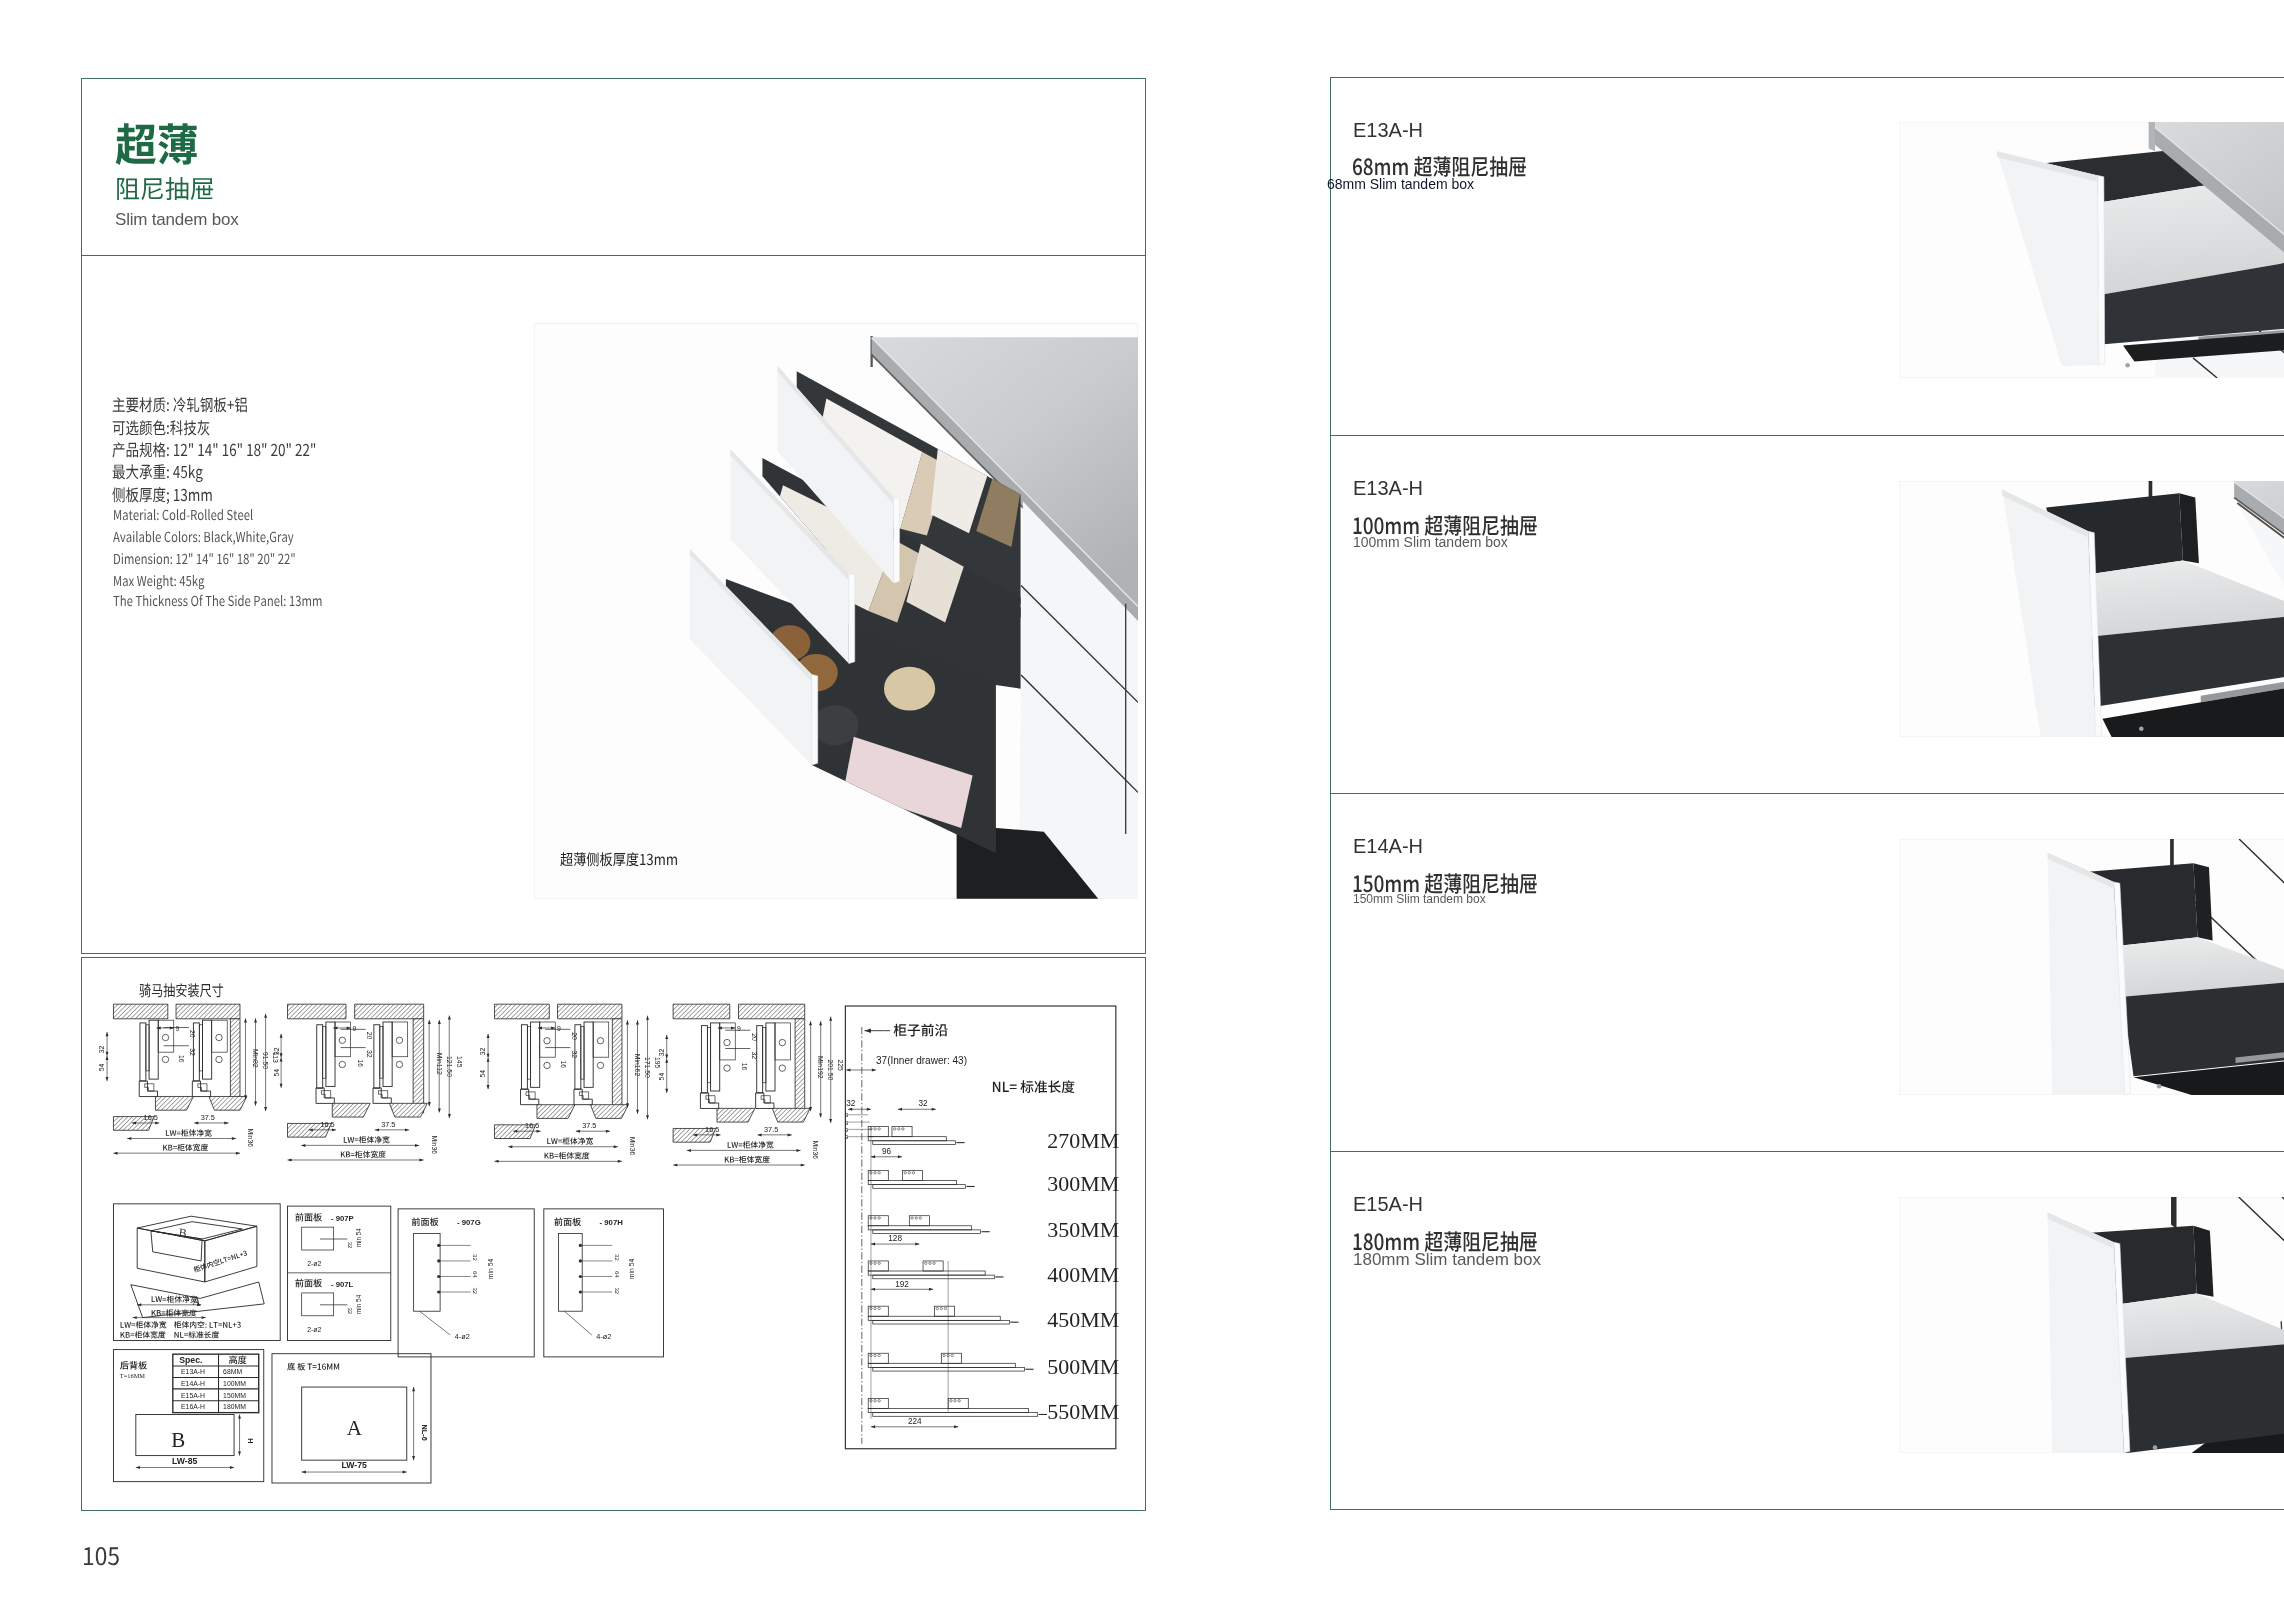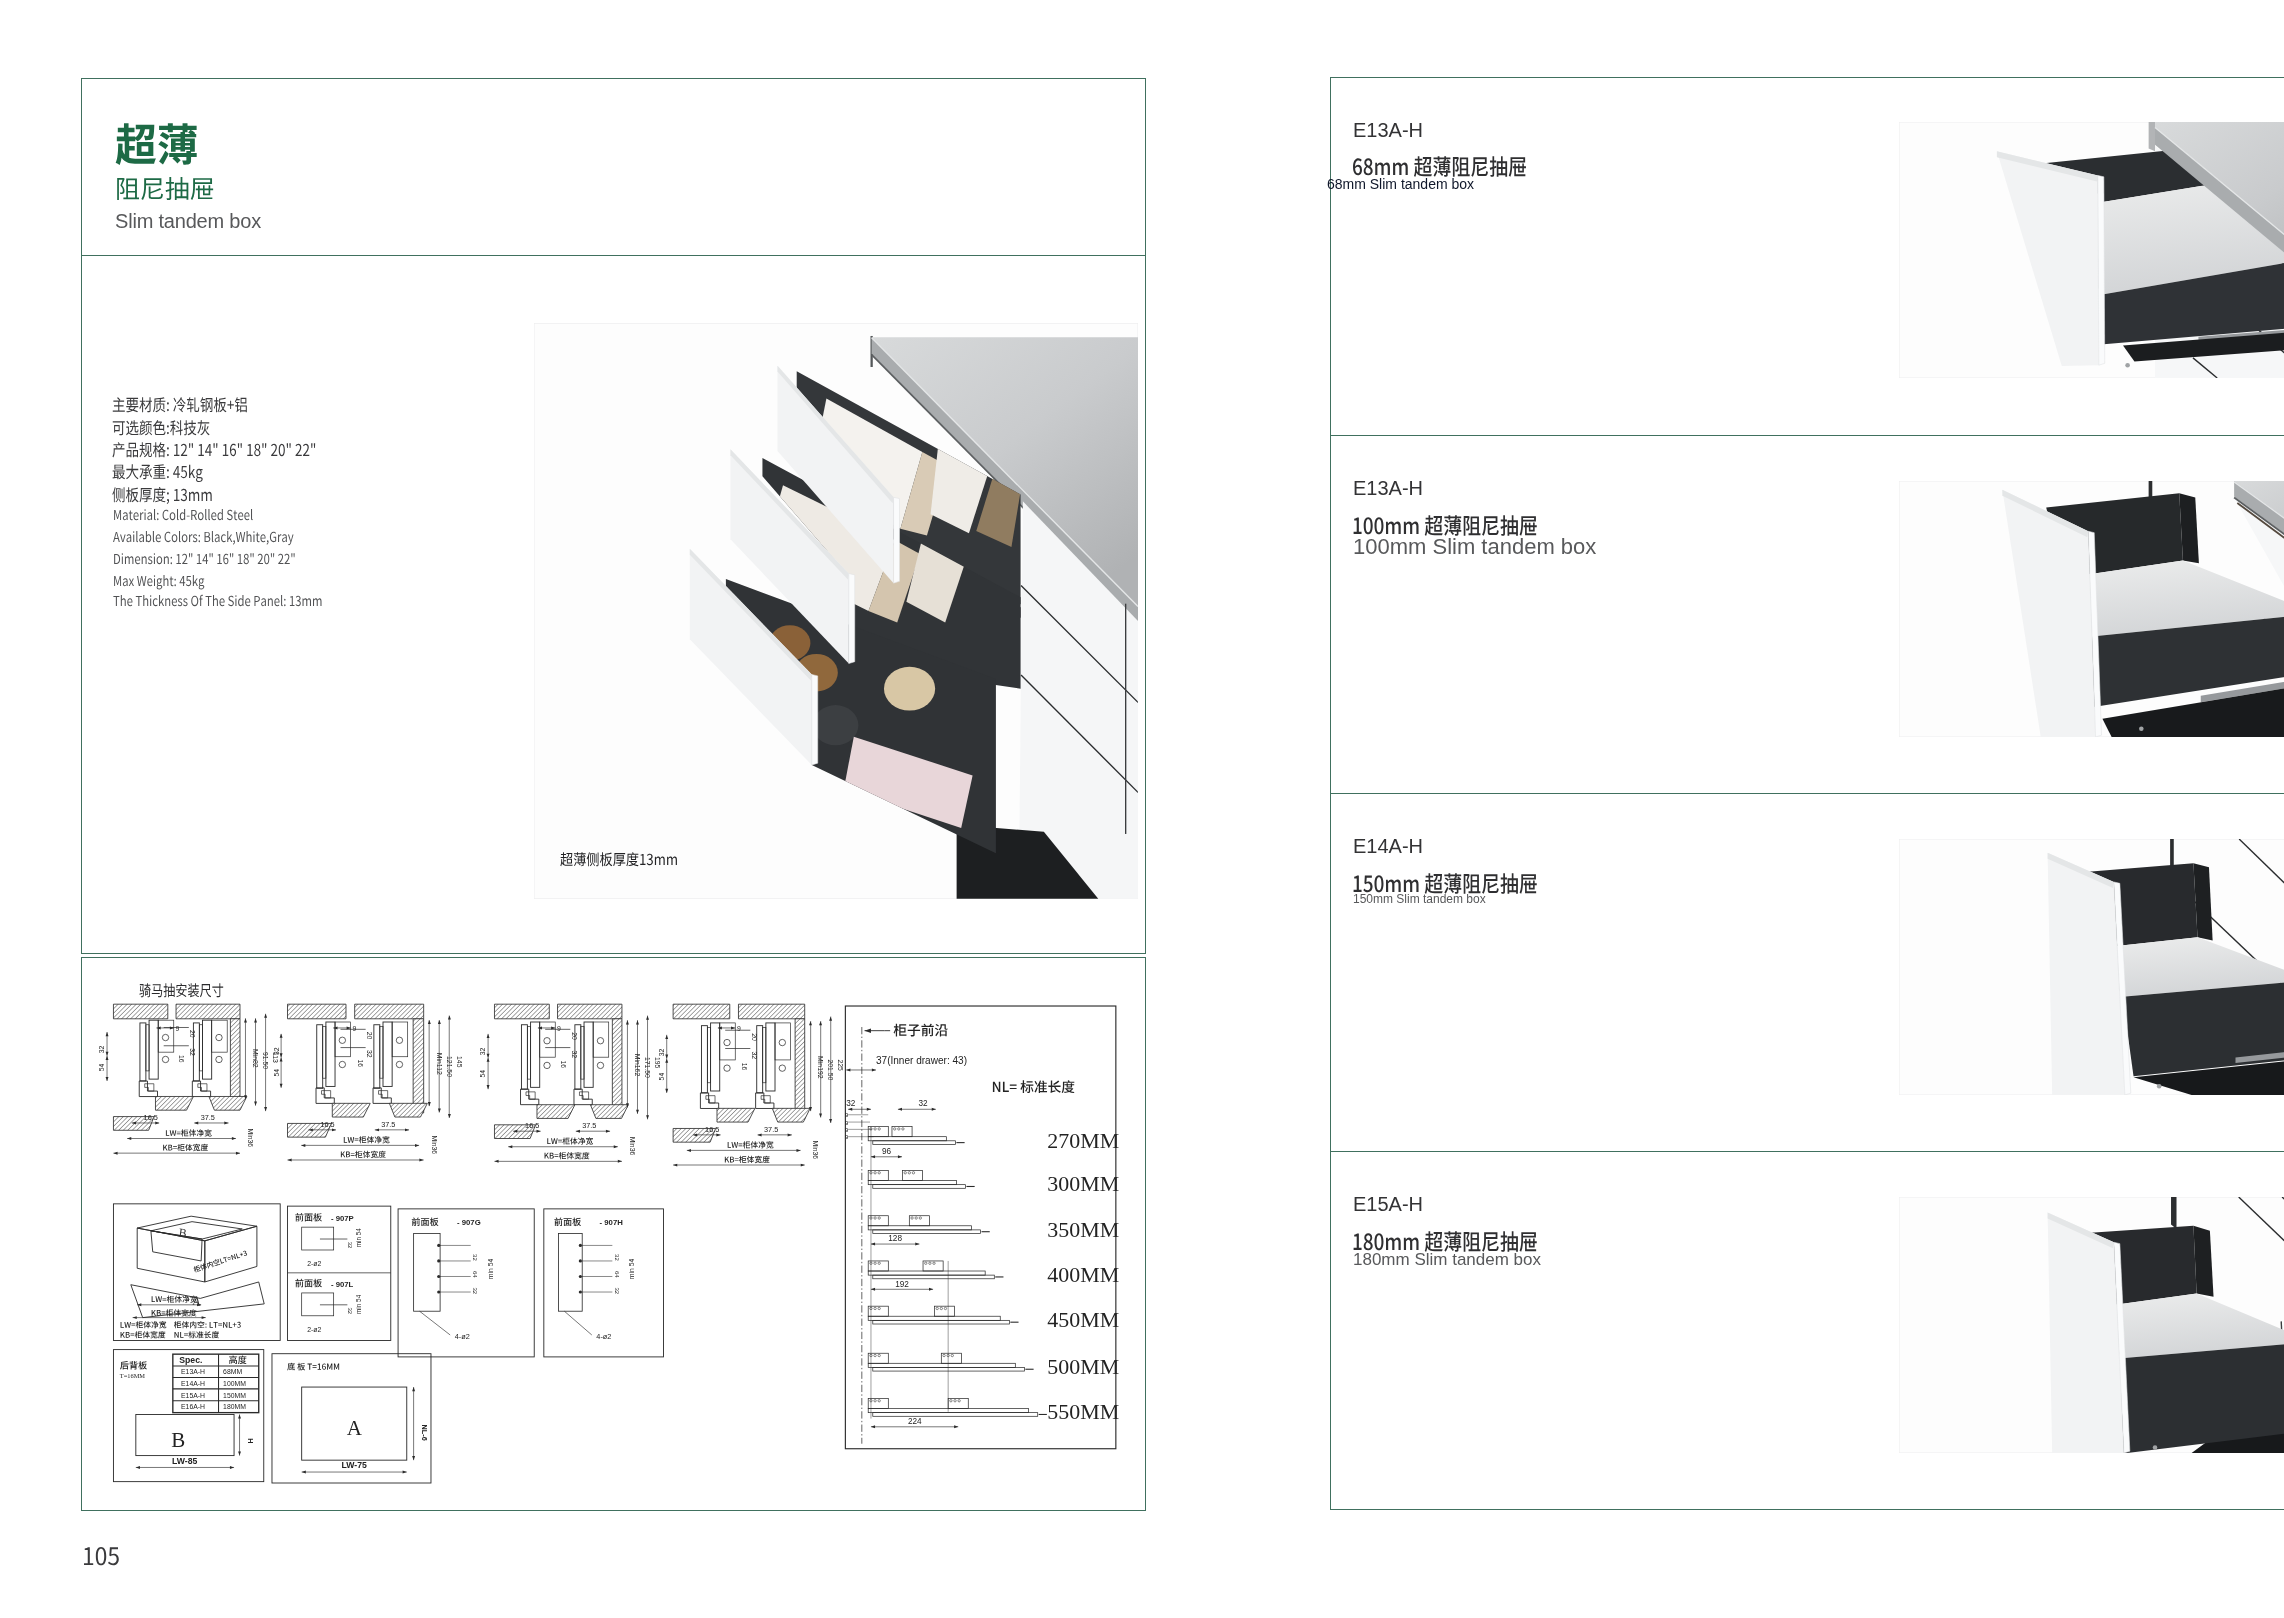--- a/index.html
+++ b/index.html
@@ -16,21 +16,21 @@
 <div class="bx" style="left:81px;top:957px;width:1065px;height:554px"></div>
 
 <svg class="abs" style="left:115px;top:161px;overflow:visible" width="0.9" height="0.9" viewBox="0 0 2 2">
     <path transform="scale(0.94,1.0)" d="M63.3 -33.1H79.6V-20.7H63.3ZM52.1 -42.8V-11.2H91.6V-42.8ZM7.6 -39.5C7.5 -22.4 6.7 -6.3 1.6 3.7C4.2 4.7 9.2 7.4 11.2 8.9C13.3 4.3 14.8 -1.2 15.8 -7.3C23.7 3.9 35.7 6.4 54.4 6.4H93.4C94.2 2.8 96.2 -2.7 98.0 -5.4C88.9 -5.0 62.1 -5.0 54.4 -5.1C46.1 -5.1 39.4 -5.6 33.9 -7.3V-23.3H47.1V-33.7H33.9V-44.6H48.4V-49.1C50.7 -47.5 53.3 -45.4 54.6 -44.1C63.7 -49.9 69.3 -58.6 71.6 -71.3H82.1C81.6 -62.4 80.9 -58.6 80.0 -57.3C79.3 -56.5 78.3 -56.4 77.1 -56.4C75.6 -56.4 72.5 -56.4 69.0 -56.7C70.6 -54.0 71.8 -49.7 71.9 -46.6C76.4 -46.5 80.6 -46.6 83.1 -46.9C85.8 -47.3 87.9 -48.1 89.8 -50.3C92.2 -53.1 93.1 -60.4 93.8 -77.2C93.9 -78.5 93.9 -81.3 93.9 -81.3H49.6V-71.3H60.3C58.7 -63.1 55.0 -56.9 48.4 -52.7V-55.1H32.4V-64.4H46.6V-74.7H32.4V-84.9H21.4V-74.7H6.7V-64.4H21.4V-55.1H4.4V-44.6H23.2V-14.4C21.0 -17.2 19.1 -20.7 17.7 -25.2C17.9 -29.6 18.0 -34.1 18.1 -38.8Z M103.4 -37.1C109.3 -34.3 116.8 -29.7 120.4 -26.5L127.3 -35.4C123.5 -38.6 115.7 -42.7 110.0 -45.1ZM105.3 1.0 114.6 8.0C119.3 0.5 124.2 -8.4 128.4 -16.4L120.2 -23.2C115.4 -14.3 109.5 -4.8 105.3 1.0ZM133.8 -50.4V-20.5H144.7V-25.3H156.4V-21.5H167.2V-25.3H179.3V-22.2H170.5V-18.2H129.5V-9.1H141.1L137.1 -5.6C141.4 -2.5 146.6 2.2 148.9 5.4L156.9 -1.7C155.1 -3.9 151.9 -6.6 148.7 -9.1H170.5V-2.5C170.5 -1.5 170.1 -1.3 169.0 -1.3C167.8 -1.2 163.9 -1.2 160.4 -1.3C161.7 1.5 163.1 5.4 163.5 8.4C169.6 8.4 174.1 8.4 177.5 6.9C181.0 5.4 181.7 2.7 181.7 -2.2V-9.1H195.2V-18.2H181.7V-21.0H190.7V-50.4H167.2V-53.1H194.0V-60.6H189.9L191.8 -63.0C189.1 -65.0 184.5 -67.8 180.5 -69.4H195.0V-79.1H173.2V-85.0H161.4V-79.1H138.1V-85.0H126.3V-79.1H105.3V-69.4H126.3V-64.4H138.1V-69.4H161.4V-65.1H156.4V-60.6H130.6V-55.7C126.6 -58.8 119.4 -62.7 113.8 -65.0L107.1 -57.0C112.9 -54.3 120.3 -49.8 123.9 -46.7L130.6 -55.1V-53.1H156.4V-50.4ZM174.7 -63.5C176.4 -62.7 178.2 -61.7 180.1 -60.6H167.2V-64.4H173.2V-69.4H179.8ZM156.4 -43.8V-40.5H144.7V-43.8ZM167.2 -43.8H179.3V-40.5H167.2ZM156.4 -34.7V-31.2H144.7V-34.7ZM167.2 -34.7H179.3V-31.2H167.2Z" fill="#1d6a45"></path>
   </svg>
 
 <svg class="abs" style="left:115px;top:198px;overflow:visible" width="0.9" height="0.9" viewBox="0 0 2 2">
     <path d="M25.2 -43.9V-1.3H18.8V2.6H53.9V-1.3H49.2V-43.9ZM29.2 -1.3V-12.1H45.0V-1.3ZM29.2 -26.3H45.0V-16.0H29.2ZM29.2 -30.1V-40.0H45.0V-30.1ZM4.9 -44.7V4.4H8.8V-40.9H16.9C15.5 -37.2 13.7 -32.3 11.9 -28.3C16.4 -23.8 17.5 -20.0 17.6 -16.9C17.6 -15.1 17.2 -13.6 16.3 -13.0C15.7 -12.7 15.1 -12.5 14.4 -12.4C13.4 -12.4 12.2 -12.4 10.8 -12.5C11.4 -11.4 11.8 -9.9 11.8 -8.8C13.2 -8.7 14.7 -8.7 16.0 -8.9C17.1 -9.0 18.1 -9.4 19.0 -10.0C20.7 -11.1 21.4 -13.4 21.4 -16.5C21.3 -20.0 20.3 -24.1 15.8 -28.7C17.8 -33.2 20.1 -38.6 21.9 -43.2L19.2 -44.9L18.5 -44.7Z M65.5 -44.3V-29.0C65.5 -19.7 65.1 -6.8 59.2 2.4C60.3 2.7 62.1 3.8 62.9 4.5C68.8 -4.9 69.7 -18.7 69.8 -28.4H104.2V-44.3ZM69.8 -40.4H100.0V-32.3H69.8ZM101.1 -22.5C95.8 -19.9 87.5 -16.5 79.8 -13.7V-25.8H75.7V-4.6C75.7 0.8 77.6 2.1 84.6 2.1C86.1 2.1 97.6 2.1 99.2 2.1C105.4 2.1 106.9 -0.1 107.6 -8.2C106.3 -8.5 104.6 -9.1 103.6 -9.9C103.2 -3.1 102.6 -1.8 99.0 -1.8C96.4 -1.8 86.7 -1.8 84.7 -1.8C80.6 -1.8 79.8 -2.4 79.8 -4.7V-9.9C88.1 -12.7 97.1 -16.1 103.9 -18.9Z M122.1 -47.0V-35.8H114.4V-31.8H122.1V-19.6L113.6 -17.2L114.7 -13.2L122.1 -15.5V-0.4C122.1 0.4 121.8 0.7 121.1 0.7C120.3 0.7 118.0 0.7 115.5 0.7C116.0 1.8 116.6 3.5 116.8 4.5C120.5 4.5 122.8 4.4 124.2 3.8C125.7 3.1 126.2 2.0 126.2 -0.4V-16.7L133.1 -18.9L132.5 -22.6L126.2 -20.8V-31.8H132.4V-35.8H126.2V-47.0ZM138.4 -15.2H147.3V-3.7H138.4ZM138.4 -19.2V-30.1H147.3V-19.2ZM160.6 -15.2V-3.7H151.3V-15.2ZM160.6 -19.2H151.3V-30.1H160.6ZM147.3 -47.0V-34.2H134.4V4.3H138.4V0.4H160.6V4.0H164.7V-34.2H151.3V-47.0Z M179.6 -40.9H213.7V-35.1H179.6ZM175.5 -44.4V-28.0C175.5 -19.1 175.1 -6.7 170.2 2.1C171.2 2.5 173.2 3.5 173.9 4.1C179.0 -5.0 179.6 -18.7 179.6 -28.1V-31.6H217.9V-44.4ZM186.3 -28.2V-21.2H181.4V-17.5H186.3V2.5H218.6V-1.3H190.3V-17.5H197.6V-6.4H213.9V-17.5H220.4V-21.2H213.9V-28.7H210.2V-21.2H201.2V-28.4H197.6V-21.2H190.3V-28.2ZM210.2 -17.5V-10.0H201.2V-17.5Z" fill="#1d6a45"></path>
   </svg>
 
-<div class="t" style="left:115px;top:210px;font-size:20px;letter-spacing:-0.2px;color:#58595b">Slim tandem box</div>
+<div class="t" style="left:115px;top:210px;font-size:17px;letter-spacing:-0.2px;color:#58595b">Slim tandem box</div>
 
 <svg class="abs" style="left:112px;top:411px;overflow:visible" width="0.9" height="0.9" viewBox="0 0 2 2">
     <path transform="scale(0.82,1.0)" d="M13.8 -29.4C16.1 -27.8 18.7 -25.4 20.2 -23.7H3.8V-21.0H17.0V-12.8H5.5V-10.1H17.0V-1.0H2.1V1.7H35.1V-1.0H20.0V-10.1H31.7V-12.8H20.0V-21.0H33.2V-23.7H21.2L22.9 -25.0C21.5 -26.7 18.5 -29.2 16.1 -30.9Z M61.9 -8.6C60.6 -6.4 58.9 -4.8 56.7 -3.4C54.0 -4.1 51.2 -4.7 48.5 -5.2C49.2 -6.2 50.1 -7.4 51.0 -8.6ZM41.4 -23.9V-14.3H51.3C50.8 -13.2 50.1 -12.1 49.4 -11.0H39.0V-8.6H47.8C46.5 -6.8 45.1 -5.1 43.9 -3.7C47.0 -3.1 50.1 -2.5 53.0 -1.8C49.4 -0.6 44.8 0.1 39.2 0.5C39.7 1.1 40.1 2.1 40.3 2.9C47.3 2.3 52.8 1.2 57.0 -0.8C61.7 0.4 65.8 1.7 68.8 3.0L71.2 0.8C68.2 -0.3 64.3 -1.5 60.1 -2.6C62.2 -4.2 63.8 -6.1 64.9 -8.6H72.0V-11.0H52.6C53.2 -12.0 53.8 -12.9 54.2 -13.9L52.5 -14.3H69.9V-23.9H60.9V-27.0H71.4V-29.5H39.6V-27.0H49.7V-23.9ZM52.3 -27.0H58.3V-23.9H52.3ZM44.0 -21.6H49.7V-16.5H44.0ZM52.3 -21.6H58.3V-16.5H52.3ZM60.9 -21.6H67.1V-16.5H60.9Z M102.7 -31.0V-23.1H91.6V-20.5H101.8C99.0 -14.6 94.2 -8.4 89.5 -5.2C90.2 -4.7 91.0 -3.7 91.5 -2.9C95.6 -6.1 99.8 -11.3 102.7 -16.6V-0.8C102.7 -0.1 102.5 0.1 101.8 0.1C101.1 0.1 98.7 0.1 96.3 0.1C96.7 0.9 97.2 2.1 97.3 2.9C100.5 2.9 102.7 2.8 103.9 2.4C105.2 1.9 105.6 1.1 105.6 -0.9V-20.5H109.5V-23.1H105.6V-31.0ZM82.4 -31.1V-23.2H76.2V-20.5H82.0C80.6 -15.3 77.8 -9.6 75.0 -6.5C75.4 -5.8 76.2 -4.6 76.5 -3.8C78.7 -6.4 80.8 -10.6 82.4 -15.0V2.9H85.2V-16.2C86.7 -14.2 88.7 -11.5 89.5 -10.2L91.2 -12.5C90.3 -13.7 86.5 -18.1 85.2 -19.5V-20.5H90.3V-23.2H85.2V-31.1Z M133.0 -2.6C136.7 -1.2 141.4 1.1 143.9 2.7L145.9 0.9C143.3 -0.6 138.6 -2.8 134.9 -4.3ZM131.1 -12.9V-9.5C131.1 -6.6 130.3 -2.2 118.8 0.8C119.5 1.3 120.3 2.3 120.7 2.9C132.6 -0.6 133.9 -5.7 133.9 -9.5V-12.9ZM121.8 -17.0V-4.2H124.5V-14.4H140.5V-4.1H143.3V-17.0H132.7L133.2 -20.6H146.2V-23.1H133.5L133.9 -27.2C137.6 -27.6 141.1 -28.0 144.0 -28.7L141.7 -30.9C135.9 -29.6 125.1 -28.7 116.2 -28.3V-18.0C116.2 -12.4 115.8 -4.5 112.3 1.1C113.0 1.4 114.3 2.1 114.8 2.5C118.4 -3.3 118.9 -12.0 118.9 -18.0V-20.6H130.4L130.0 -17.0ZM130.6 -23.1H118.9V-26.0C122.8 -26.2 127.0 -26.5 130.9 -26.9Z M153.1 -14.4C154.5 -14.4 155.6 -15.5 155.6 -17.0C155.6 -18.5 154.5 -19.6 153.1 -19.6C151.8 -19.6 150.7 -18.5 150.7 -17.0C150.7 -15.5 151.8 -14.4 153.1 -14.4ZM153.1 0.5C154.5 0.5 155.6 -0.6 155.6 -2.1C155.6 -3.6 154.5 -4.7 153.1 -4.7C151.8 -4.7 150.7 -3.6 150.7 -2.1C150.7 -0.6 151.8 0.5 153.1 0.5Z M168.4 -28.4C170.2 -25.9 172.4 -22.4 173.2 -20.2L175.9 -21.5C174.9 -23.7 172.7 -27.0 170.8 -29.5ZM167.9 -0.1 170.7 1.1C172.4 -2.5 174.4 -7.3 175.9 -11.6L173.5 -12.9C171.9 -8.4 169.5 -3.3 167.9 -0.1ZM186.1 -19.5C187.4 -18.1 189.0 -16.2 189.8 -14.9L192.1 -16.4C191.3 -17.5 189.7 -19.3 188.3 -20.7ZM188.5 -31.1C186.0 -26.1 181.3 -20.9 175.7 -17.6C176.4 -17.1 177.3 -16.1 177.7 -15.5C182.3 -18.4 186.2 -22.3 189.1 -26.6C192.0 -22.3 196.2 -18.1 199.8 -15.6C200.3 -16.4 201.2 -17.4 201.9 -17.9C197.8 -20.2 193.1 -24.7 190.5 -28.9L191.2 -30.2ZM179.8 -13.8V-11.2H194.8C193.0 -8.7 190.3 -5.6 188.2 -3.7C186.8 -4.7 185.4 -5.6 184.2 -6.4L182.3 -4.8C185.8 -2.5 190.3 0.9 192.4 3.0L194.4 1.1C193.4 0.2 192.0 -0.9 190.4 -2.1C193.3 -4.9 196.9 -9.1 198.9 -12.7L197.0 -14.0L196.5 -13.8Z M225.7 -30.5V-2.2C225.7 1.4 226.8 2.0 229.8 2.0H234.2C238.0 2.0 238.5 -0.1 238.8 -7.8C238.1 -8.0 236.9 -8.6 236.3 -9.2C236.0 -2.2 235.9 -0.5 234.1 -0.5H230.2C228.8 -0.5 228.4 -0.7 228.4 -2.6V-30.5ZM207.1 -12.3C207.4 -12.6 208.6 -12.8 210.2 -12.8H214.5V-7.5C210.9 -7.0 207.6 -6.5 205.0 -6.2L205.6 -3.4L214.5 -4.8V3.0H217.2V-5.3L223.1 -6.2L223.0 -8.8L217.2 -7.9V-12.8H223.0V-15.3H217.2V-20.8H214.5V-15.3H209.7C210.9 -17.9 212.0 -20.9 212.9 -24.1H223.1V-26.7H213.7C214.1 -28.0 214.4 -29.3 214.7 -30.5L211.8 -31.1C211.6 -29.7 211.3 -28.2 210.9 -26.7H205.3V-24.1H210.2C209.3 -21.1 208.5 -18.7 208.1 -17.8C207.4 -16.2 206.9 -15.0 206.2 -14.8C206.5 -14.1 206.9 -12.8 207.1 -12.3Z M247.0 -31.0C245.9 -27.5 243.9 -24.2 241.8 -22.0C242.2 -21.4 242.9 -20.0 243.2 -19.4C244.5 -20.7 245.7 -22.4 246.7 -24.2H255.2V-26.9H248.1C248.6 -28.0 249.1 -29.1 249.5 -30.3ZM247.7 2.7C248.3 2.1 249.3 1.6 255.4 -1.7C255.3 -2.2 255.0 -3.3 255.0 -4.0L250.6 -1.9V-10.2H255.6V-12.7H250.6V-17.7H254.7V-20.2H244.7V-17.7H248.0V-12.7H242.8V-10.2H248.0V-2.1C248.0 -0.6 247.2 0.0 246.5 0.3C247.0 0.9 247.5 2.0 247.7 2.7ZM256.5 -29.1V2.9H259.1V-26.6H272.3V-0.7C272.3 -0.2 272.1 0.0 271.6 0.0C271.1 0.0 269.3 0.0 267.4 -0.0C267.8 0.6 268.2 1.8 268.3 2.4C271.0 2.4 272.5 2.4 273.5 2.0C274.5 1.5 274.9 0.8 274.9 -0.7V-29.1ZM268.4 -25.3C267.6 -22.3 266.8 -19.3 265.8 -16.4C264.5 -18.7 263.2 -20.9 261.9 -23.0L260.0 -22.0C261.5 -19.4 263.2 -16.4 264.7 -13.4C263.1 -9.4 261.3 -5.7 259.3 -2.9C259.9 -2.6 260.9 -1.9 261.3 -1.6C263.0 -4.1 264.6 -7.2 266.0 -10.7C267.3 -8.1 268.4 -5.6 269.1 -3.6L271.2 -4.7C270.3 -7.2 268.9 -10.4 267.2 -13.6C268.5 -17.2 269.7 -21.0 270.7 -24.8Z M284.9 -31.1V-23.9H279.7V-21.3H284.6C283.5 -16.2 281.2 -10.3 278.8 -7.3C279.2 -6.6 279.9 -5.4 280.2 -4.6C281.9 -7.1 283.6 -11.3 284.9 -15.6V2.9H287.5V-16.9C288.5 -15.0 289.6 -12.7 290.1 -11.4L291.8 -13.5C291.2 -14.7 288.4 -18.9 287.5 -20.2V-21.3H291.9V-23.9H287.5V-31.1ZM310.1 -30.4C306.4 -28.8 299.2 -27.9 293.4 -27.6V-18.6C293.4 -12.7 293.0 -4.4 288.9 1.5C289.5 1.8 290.7 2.6 291.2 3.0C295.2 -2.8 296.0 -11.4 296.1 -17.6H297.2C298.3 -13.0 299.9 -8.8 302.1 -5.3C299.8 -2.6 297.0 -0.6 293.9 0.7C294.4 1.2 295.2 2.3 295.6 3.0C298.6 1.5 301.4 -0.4 303.8 -3.0C305.8 -0.4 308.4 1.7 311.4 3.0C311.9 2.3 312.7 1.2 313.4 0.7C310.2 -0.6 307.7 -2.6 305.5 -5.2C308.2 -8.9 310.2 -13.7 311.3 -19.7L309.5 -20.2L309.1 -20.1H296.1V-25.3C301.7 -25.7 308.0 -26.6 311.9 -28.2ZM308.2 -17.6C307.2 -13.7 305.8 -10.4 303.8 -7.5C302.0 -10.5 300.7 -13.9 299.7 -17.6Z M323.5 -4.3H326.2V-12.4H333.7V-14.9H326.2V-23.0H323.5V-14.9H316.0V-12.4H323.5Z M354.8 -27.0H365.2V-19.5H354.8ZM352.1 -29.5V-16.9H368.0V-29.5ZM351.0 -12.4V2.9H353.7V1.0H366.4V2.7H369.2V-12.4ZM353.7 -1.6V-9.9H366.4V-1.6ZM341.9 -31.0C340.7 -27.5 338.7 -24.2 336.4 -22.1C336.8 -21.4 337.6 -20.1 337.8 -19.5C339.1 -20.8 340.3 -22.4 341.4 -24.2H349.7V-26.9H342.9C343.4 -28.0 344.0 -29.1 344.4 -30.3ZM337.4 -12.7V-10.2H342.5V-2.8C342.5 -1.0 341.3 0.2 340.6 0.7C341.1 1.2 341.8 2.1 342.1 2.7C342.7 2.0 343.6 1.3 349.8 -2.7C349.6 -3.2 349.2 -4.3 349.1 -5.0L345.1 -2.6V-10.2H349.5V-12.7H345.1V-17.7H348.9V-20.2H339.1V-17.7H342.5V-12.7Z" fill="#3a3a3c"></path>
   </svg>
 
 <svg class="abs" style="left:112px;top:434px;overflow:visible" width="0.9" height="0.9" viewBox="0 0 2 2">
     <path transform="scale(0.82,1.0)" d="M2.1 -28.5V-25.7H27.6V-1.1C27.6 -0.3 27.4 -0.1 26.6 0.0C25.7 0.0 22.6 0.0 19.7 -0.1C20.1 0.7 20.6 2.1 20.8 2.9C24.5 2.9 27.1 2.9 28.6 2.4C30.0 1.9 30.5 1.0 30.5 -1.0V-25.7H35.1V-28.5ZM8.5 -17.6H18.3V-9.1H8.5ZM5.8 -20.2V-3.4H8.5V-6.4H21.0V-20.2Z M39.3 -28.3C41.4 -26.5 43.9 -23.9 45.0 -22.1L47.3 -23.8C46.1 -25.6 43.5 -28.1 41.4 -29.8ZM53.5 -30.0C52.6 -26.7 51.1 -23.4 49.1 -21.2C49.7 -20.9 50.9 -20.2 51.4 -19.8C52.3 -20.8 53.1 -22.1 53.8 -23.5H59.3V-18.1H48.8V-15.7H55.5C54.9 -10.8 53.4 -7.3 47.8 -5.3C48.4 -4.8 49.2 -3.8 49.5 -3.1C55.8 -5.5 57.6 -9.8 58.3 -15.7H62.1V-7.1C62.1 -4.3 62.8 -3.4 65.5 -3.4C66.1 -3.4 68.6 -3.4 69.2 -3.4C71.5 -3.4 72.2 -4.6 72.5 -9.3C71.7 -9.5 70.6 -9.9 70.0 -10.4C69.9 -6.5 69.8 -6.0 68.9 -6.0C68.3 -6.0 66.3 -6.0 65.9 -6.0C65.0 -6.0 64.9 -6.1 64.9 -7.1V-15.7H72.2V-18.1H62.1V-23.5H70.6V-25.9H62.1V-30.9H59.3V-25.9H54.9C55.4 -27.0 55.8 -28.2 56.2 -29.4ZM46.3 -16.9H39.1V-14.3H43.6V-3.1C42.0 -2.3 40.3 -1.0 38.7 0.6L40.5 3.0C42.6 0.7 44.6 -1.3 46.0 -1.3C46.8 -1.3 48.0 -0.2 49.4 0.7C51.8 2.1 54.9 2.5 59.2 2.5C62.8 2.5 69.1 2.3 72.0 2.1C72.0 1.3 72.4 -0.0 72.7 -0.7C69.1 -0.4 63.5 -0.1 59.2 -0.1C55.3 -0.1 52.2 -0.3 49.9 -1.7C48.1 -2.7 47.3 -3.6 46.3 -3.7Z M99.8 -18.7C99.8 -5.4 99.3 -1.3 90.0 1.1C90.4 1.6 91.1 2.5 91.3 3.0C101.2 0.3 101.9 -4.7 102.0 -18.7ZM88.8 -17.0C86.8 -15.2 83.0 -13.5 79.8 -12.5C80.5 -12.0 81.2 -11.2 81.6 -10.7C84.9 -11.8 88.7 -13.8 91.1 -16.0ZM89.9 -6.8C87.7 -3.8 83.3 -1.3 78.9 0.0C79.5 0.6 80.2 1.4 80.6 2.0C85.3 0.4 89.8 -2.3 92.4 -5.8ZM101.4 -2.8C103.8 -1.2 106.6 1.3 108.0 3.0L109.6 1.3C108.2 -0.4 105.3 -2.8 102.9 -4.4ZM93.8 -22.5V-5.1H96.1V-20.4H105.5V-5.1H107.8V-22.5H100.8C101.3 -23.7 101.9 -25.2 102.3 -26.6H109.0V-28.8H93.0V-26.6H100.0C99.6 -25.3 99.1 -23.7 98.6 -22.5ZM82.5 -30.5C83.0 -29.6 83.4 -28.4 83.7 -27.4H76.5V-25.0H92.4V-27.4H86.4C86.0 -28.5 85.4 -30.0 84.8 -31.2ZM89.4 -12.1C87.2 -9.7 83.1 -7.6 79.5 -6.4C79.7 -8.3 79.8 -10.2 79.8 -11.9V-17.5H92.2V-19.8H88.5C89.2 -21.1 90.1 -22.7 90.8 -24.2L88.4 -24.8C87.9 -23.3 86.9 -21.2 86.1 -19.8H81.2L83.2 -20.5C82.9 -21.7 82.0 -23.5 81.2 -24.8L79.0 -24.1C79.8 -22.8 80.6 -21.0 80.9 -19.8H77.3V-11.9C77.3 -8.0 77.1 -2.4 75.2 1.7C75.8 1.9 76.9 2.6 77.4 3.0C78.6 0.3 79.3 -3.0 79.5 -6.3C80.1 -5.7 80.8 -5.0 81.1 -4.4C85.0 -5.8 89.1 -8.3 91.6 -11.1Z M128.5 -18.2V-11.8H120.0V-18.2ZM131.2 -18.2H140.1V-11.8H131.2ZM133.1 -25.3C132.1 -23.8 130.6 -22.1 129.3 -20.8H119.5C120.9 -22.2 122.2 -23.8 123.5 -25.3ZM124.1 -31.2C121.5 -26.2 117.0 -21.7 112.4 -18.9C113.0 -18.3 113.7 -16.9 114.0 -16.3C115.1 -17.1 116.2 -17.9 117.3 -18.8V-3.0C117.3 1.3 119.1 2.3 125.0 2.3C126.3 2.3 137.8 2.3 139.3 2.3C144.8 2.3 146.0 0.7 146.6 -5.1C145.8 -5.3 144.7 -5.7 143.9 -6.1C143.5 -1.3 142.9 -0.2 139.3 -0.2C136.8 -0.2 126.8 -0.2 124.8 -0.2C120.7 -0.2 120.0 -0.7 120.0 -3.0V-9.1H140.1V-7.5H142.9V-20.8H132.6C134.4 -22.6 136.1 -24.8 137.3 -26.7L135.5 -28.0L135.0 -27.8H125.2C125.7 -28.6 126.2 -29.5 126.6 -30.3Z M153.1 -14.4C154.5 -14.4 155.6 -15.5 155.6 -17.0C155.6 -18.5 154.5 -19.6 153.1 -19.6C151.8 -19.6 150.7 -18.5 150.7 -17.0C150.7 -15.5 151.8 -14.4 153.1 -14.4ZM153.1 0.5C154.5 0.5 155.6 -0.6 155.6 -2.1C155.6 -3.6 154.5 -4.7 153.1 -4.7C151.8 -4.7 150.7 -3.6 150.7 -2.1C150.7 -0.6 151.8 0.5 153.1 0.5Z M176.9 -26.9C179.1 -25.4 181.7 -23.2 182.8 -21.6L184.7 -23.4C183.5 -25.0 180.9 -27.1 178.7 -28.5ZM175.4 -17.2C177.8 -15.7 180.6 -13.4 182.0 -11.8L183.8 -13.6C182.4 -15.2 179.6 -17.4 177.2 -18.9ZM172.1 -30.6C169.3 -29.3 164.4 -28.2 160.2 -27.6C160.5 -27.0 160.9 -26.0 161.0 -25.4C162.7 -25.6 164.4 -25.9 166.1 -26.2V-20.6H159.9V-18.1H165.8C164.3 -13.8 161.7 -9.0 159.3 -6.4C159.8 -5.7 160.5 -4.6 160.8 -3.8C162.7 -6.1 164.6 -9.8 166.1 -13.5V2.9H168.9V-14.3C170.2 -12.5 171.7 -10.0 172.3 -8.8L174.0 -11.0C173.2 -12.0 170.0 -16.1 168.9 -17.4V-18.1H174.3V-20.6H168.9V-26.8C170.7 -27.3 172.3 -27.8 173.8 -28.3ZM173.9 -7.0 174.3 -4.4 186.5 -6.4V2.9H189.2V-6.8L194.0 -7.6L193.6 -10.2L189.2 -9.5V-31.1H186.5V-9.0Z M218.0 -31.1V-25.3H209.3V-22.7H218.0V-17.1H210.0V-14.5H211.2L211.1 -14.5C212.6 -10.5 214.6 -7.1 217.3 -4.3C214.2 -2.1 210.7 -0.5 207.1 0.4C207.7 1.0 208.3 2.2 208.6 2.9C212.5 1.8 216.1 0.0 219.3 -2.4C222.0 0.0 225.3 1.8 229.2 3.0C229.6 2.3 230.4 1.2 231.0 0.6C227.3 -0.4 224.1 -2.0 221.4 -4.2C224.7 -7.3 227.4 -11.3 228.9 -16.4L227.1 -17.2L226.6 -17.1H220.7V-22.7H229.7V-25.3H220.7V-31.1ZM213.9 -14.5H225.4C224.0 -11.2 221.9 -8.3 219.3 -6.0C217.0 -8.4 215.2 -11.3 213.9 -14.5ZM201.9 -31.1V-23.6H197.1V-21.0H201.9V-12.9C199.9 -12.3 198.1 -11.8 196.7 -11.5L197.5 -8.8L201.9 -10.1V-0.4C201.9 0.1 201.7 0.3 201.2 0.3C200.7 0.3 199.1 0.3 197.4 0.3C197.7 1.0 198.1 2.2 198.2 2.8C200.8 2.9 202.3 2.8 203.3 2.4C204.2 1.9 204.6 1.2 204.6 -0.4V-10.9L209.1 -12.3L208.7 -14.8L204.6 -13.6V-21.0H208.7V-23.6H204.6V-31.1Z M247.7 -17.6C247.2 -15.2 246.3 -12.0 245.2 -10.0L247.6 -9.0C248.6 -11.0 249.5 -14.3 250.0 -16.7ZM262.1 -17.9C261.3 -15.8 259.7 -12.8 258.5 -10.9L260.6 -9.8C261.9 -11.7 263.4 -14.3 264.6 -16.8ZM243.2 -31.2C243.1 -29.6 242.9 -28.0 242.8 -26.5H234.8V-23.8H242.4C241.2 -14.8 238.9 -7.7 233.8 -3.0C234.5 -2.5 235.7 -1.3 236.1 -0.8C241.4 -6.2 244.0 -13.9 245.3 -23.8H266.3V-26.5H245.6L246.1 -30.9ZM253.7 -22.1C253.3 -11.9 252.7 -3.3 242.0 0.7C242.6 1.2 243.3 2.3 243.7 2.9C250.0 0.4 253.2 -3.6 254.8 -8.7C257.2 -3.6 260.9 0.4 265.4 2.7C265.8 2.0 266.5 1.0 267.2 0.5C262.0 -1.8 257.9 -6.8 255.7 -12.6C256.3 -15.5 256.4 -18.7 256.6 -22.1Z" fill="#3a3a3c"></path>
   </svg>
 
 <svg class="abs" style="left:112px;top:456px;overflow:visible" width="0.9" height="0.9" viewBox="0 0 2 2">
@@ -194,21 +194,21 @@
     <polygon points="560,12 1028,400 1028,440 560,50" fill="#a9acae"></polygon>
     <line x1="560" y1="12" x2="1028" y2="400" stroke="#e4e6e7" stroke-width="3"></line>
   </svg>
 
 <div class="t" style="left:1353px;top:477px;font-size:20px;color:#333335">E13A-H</div>
 
 <svg class="abs" style="left:1352px;top:534px;overflow:visible" width="0.9" height="0.9" viewBox="0 0 2 2">
     <path transform="scale(0.85,1.0)" d="M4.2 0.0H25.3V-4.8H18.2V-36.9H13.8C11.7 -35.5 9.2 -34.6 5.8 -34.0V-30.4H12.4V-4.8H4.2Z M42.8 0.7C50.0 0.7 54.7 -5.8 54.7 -18.6C54.7 -31.2 50.0 -37.5 42.8 -37.5C35.5 -37.5 30.9 -31.3 30.9 -18.6C30.9 -5.8 35.5 0.7 42.8 0.7ZM42.8 -3.9C39.0 -3.9 36.4 -8.0 36.4 -18.6C36.4 -29.1 39.0 -33.0 42.8 -33.0C46.5 -33.0 49.2 -29.1 49.2 -18.6C49.2 -8.0 46.5 -3.9 42.8 -3.9Z M71.3 0.7C78.5 0.7 83.2 -5.8 83.2 -18.6C83.2 -31.2 78.5 -37.5 71.3 -37.5C64.0 -37.5 59.4 -31.3 59.4 -18.6C59.4 -5.8 64.0 0.7 71.3 0.7ZM71.3 -3.9C67.5 -3.9 64.9 -8.0 64.9 -18.6C64.9 -29.1 67.5 -33.0 71.3 -33.0C75.0 -33.0 77.7 -29.1 77.7 -18.6C77.7 -8.0 75.0 -3.9 71.3 -3.9Z M89.8 0.0H95.6V-19.5C97.8 -22.0 99.9 -23.2 101.8 -23.2C104.9 -23.2 106.3 -21.4 106.3 -16.6V0.0H112.1V-19.5C114.4 -22.0 116.5 -23.2 118.3 -23.2C121.5 -23.2 122.8 -21.4 122.8 -16.6V0.0H128.7V-17.3C128.7 -24.3 126.0 -28.2 120.2 -28.2C116.8 -28.2 114.0 -26.1 111.2 -23.2C110.0 -26.3 107.8 -28.2 103.7 -28.2C100.2 -28.2 97.5 -26.2 95.2 -23.7H95.0L94.5 -27.6H89.8Z M137.0 0.0H142.8V-19.5C145.0 -22.0 147.1 -23.2 148.9 -23.2C152.1 -23.2 153.5 -21.4 153.5 -16.6V0.0H159.2V-19.5C161.6 -22.0 163.6 -23.2 165.5 -23.2C168.6 -23.2 170.0 -21.4 170.0 -16.6V0.0H175.8V-17.3C175.8 -24.3 173.1 -28.2 167.4 -28.2C163.9 -28.2 161.2 -26.1 158.4 -23.2C157.2 -26.3 155.0 -28.2 150.8 -28.2C147.4 -28.2 144.7 -26.2 142.3 -23.7H142.2L141.7 -27.6H137.0Z M221.6 -17.1H231.9V-9.2H221.6ZM217.2 -20.9V-5.3H236.6V-20.9ZM195.5 -19.6C195.4 -10.9 194.9 -2.9 192.2 2.1C193.2 2.6 195.2 3.7 196.0 4.2C197.2 1.8 198.1 -1.3 198.6 -4.8C202.4 1.5 208.4 3.0 218.5 3.0H237.9C238.2 1.5 239.1 -0.7 239.8 -1.8C236.1 -1.6 221.6 -1.6 218.5 -1.6C213.9 -1.6 210.2 -1.9 207.2 -3.0V-12.2H214.6V-16.4H207.2V-22.8H215.2V-23.6C216.0 -23.0 217.0 -22.2 217.5 -21.7C222.5 -24.7 225.4 -29.2 226.5 -36.2H233.1C232.8 -30.6 232.4 -28.4 231.8 -27.7C231.5 -27.2 231.0 -27.2 230.3 -27.2C229.6 -27.2 227.8 -27.2 225.9 -27.4C226.5 -26.3 227.0 -24.6 227.1 -23.4C229.2 -23.2 231.4 -23.2 232.6 -23.4C233.9 -23.6 234.9 -23.9 235.7 -24.9C236.9 -26.2 237.3 -29.8 237.7 -38.5C237.8 -39.1 237.8 -40.2 237.8 -40.2H215.7V-36.2H222.0C221.2 -31.2 219.1 -27.6 215.2 -25.2V-27.0H206.6V-32.5H214.2V-36.6H206.6V-42.2H202.2V-36.6H194.6V-32.5H202.2V-27.0H193.5V-22.8H203.1V-5.7C201.5 -7.2 200.3 -9.4 199.4 -12.2C199.5 -14.6 199.6 -16.9 199.7 -19.3Z M245.1 -29.5C248.0 -28.2 251.7 -26.0 253.4 -24.4L256.2 -27.9C254.3 -29.4 250.6 -31.4 247.7 -32.6ZM243.0 -19.5C246.0 -18.1 249.7 -15.9 251.5 -14.2L254.2 -17.8C252.2 -19.4 248.5 -21.5 245.6 -22.7ZM244.1 1.1 247.7 3.8C250.1 0.1 252.8 -4.8 254.9 -8.9L251.7 -11.6C249.2 -7.1 246.2 -2.0 244.1 1.1ZM258.2 -25.1V-10.1H262.6V-12.8H269.9V-10.5H274.2V-12.8H281.7V-10.2H286.2V-25.1H274.2V-27.0H288.1V-30.1H285.5L286.4 -31.4C285.0 -32.5 282.5 -33.9 280.4 -34.7L278.2 -32.2C279.5 -31.7 280.9 -30.9 282.1 -30.1H274.2V-32.2H276.9V-35.1H288.5V-39.1H276.9V-42.2H272.3V-39.1H259.6V-42.2H254.9V-39.1H243.9V-35.1H254.9V-32.2H259.6V-35.1H272.3V-32.8H269.9V-30.1H256.5V-27.0H269.9V-25.1ZM276.8 -11.1V-8.8H255.9V-5.2H262.1L260.2 -3.5C262.4 -2.0 265.2 0.5 266.4 2.1L269.5 -0.8C268.4 -2.1 266.4 -3.8 264.4 -5.2H276.8V-0.6C276.8 0.0 276.7 0.2 276.0 0.2C275.4 0.2 273.4 0.2 271.3 0.1C271.9 1.2 272.4 2.8 272.6 4.0C275.8 4.0 277.9 4.0 279.4 3.4C280.9 2.8 281.2 1.7 281.2 -0.5V-5.2H288.7V-8.8H281.2V-11.1ZM269.9 -22.3V-20.1H262.6V-22.3ZM274.2 -22.3H281.7V-20.1H274.2ZM269.9 -17.6V-15.4H262.6V-17.6ZM274.2 -17.6H281.7V-15.4H274.2Z M313.4 -39.5V-1.8H307.9V2.6H339.4V-1.8H335.3V-39.5ZM317.9 -1.8V-10.4H330.6V-1.8ZM317.9 -23.0H330.6V-14.7H317.9ZM317.9 -27.2V-35.1H330.6V-27.2ZM295.1 -40.2V4.1H299.6V-36.0H305.6C304.6 -32.6 303.2 -28.4 301.9 -25.1C305.4 -21.2 306.2 -17.9 306.3 -15.3C306.3 -13.8 306.0 -12.6 305.3 -12.1C304.8 -11.8 304.3 -11.6 303.7 -11.6C302.9 -11.5 301.9 -11.6 300.9 -11.7C301.6 -10.5 301.9 -8.7 302.0 -7.6C303.2 -7.5 304.5 -7.5 305.5 -7.6C306.6 -7.8 307.6 -8.1 308.4 -8.7C309.9 -9.8 310.5 -11.9 310.5 -14.9C310.5 -17.9 309.7 -21.5 306.0 -25.6C307.7 -29.5 309.6 -34.4 311.1 -38.6L308.0 -40.4L307.3 -40.2Z M349.1 -39.9V-25.9C349.1 -17.7 348.7 -6.2 343.7 1.8C344.9 2.2 346.9 3.5 347.9 4.2C352.9 -3.9 353.9 -16.1 353.9 -24.8H384.2V-39.9ZM353.9 -35.6H379.5V-29.2H353.9ZM381.2 -20.2C376.5 -17.9 369.7 -15.1 363.2 -12.8V-22.6H358.5V-4.7C358.5 0.8 360.4 2.2 367.2 2.2C368.7 2.2 377.8 2.2 379.4 2.2C385.2 2.2 386.8 0.2 387.5 -7.2C386.2 -7.5 384.1 -8.2 383.0 -9.0C382.7 -3.2 382.2 -2.2 379.1 -2.2C376.9 -2.2 369.1 -2.2 367.4 -2.2C363.9 -2.2 363.2 -2.6 363.2 -4.7V-8.5C370.3 -10.8 378.1 -13.6 384.1 -16.1Z M399.6 -42.2V-32.4H393.0V-28.0H399.6V-17.9L392.3 -16.1L393.5 -11.5L399.6 -13.2V-1.0C399.6 -0.2 399.3 -0.1 398.6 -0.1C398.0 0.0 395.9 0.0 393.8 -0.1C394.4 1.2 395.0 3.1 395.2 4.2C398.6 4.2 400.7 4.1 402.2 3.4C403.7 2.7 404.1 1.5 404.1 -1.0V-14.6L409.9 -16.3L409.4 -20.6L404.1 -19.2V-28.0H409.4V-32.4H404.1V-42.2ZM415.4 -13.2H422.1V-4.0H415.4ZM415.4 -17.7V-26.4H422.1V-17.7ZM433.6 -13.2V-4.0H426.6V-13.2ZM433.6 -17.7H426.6V-26.4H433.6ZM422.1 -42.2V-30.9H410.9V4.1H415.4V0.5H433.6V3.8H438.3V-30.9H426.6V-42.2Z M451.9 -36.1H481.1V-31.8H451.9ZM447.3 -40.0V-25.2C447.3 -17.4 446.9 -6.2 442.8 1.6C443.9 2.1 446.1 3.2 446.9 3.9C451.4 -4.3 451.9 -16.9 451.9 -25.3V-28.0H485.9V-40.0ZM457.2 -25.2V-19.5H453.4V-15.2H457.2V2.7H486.5V-1.6H461.6V-15.2H467.2V-5.5H482.6V-15.2H488.1V-19.5H482.6V-25.8H478.4V-19.5H471.3V-25.5H467.2V-19.5H461.6V-25.2ZM478.4 -15.2V-9.5H471.3V-15.2Z" fill="#2f2f31"></path>
   </svg>
 
-<div class="t" style="left:1353px;top:534px;font-size:22px;color:#58595b">100mm Slim tandem box</div>
+<div class="t" style="left:1353px;top:534px;font-size:14px;color:#58595b">100mm Slim tandem box</div>
 <svg class="abs" style="left:1899px;top:481px" width="470" height="256" viewBox="0 0 1028 560">
     <defs>
 <linearGradient id="slabr2" x1="0" y1="0" x2="0.8" y2="1">
  <stop offset="0" stop-color="#d8dadb"></stop>
         <stop offset="0.5" stop-color="#c9cbcd"></stop>
         <stop offset="1" stop-color="#b0b2b4"></stop>
 </linearGradient>
 <linearGradient id="bandr2" x1="0" y1="0" x2="0.85" y2="1">
  <stop offset="0" stop-color="#cdcfd1"></stop>
         <stop offset="1" stop-color="#999c9e"></stop>

